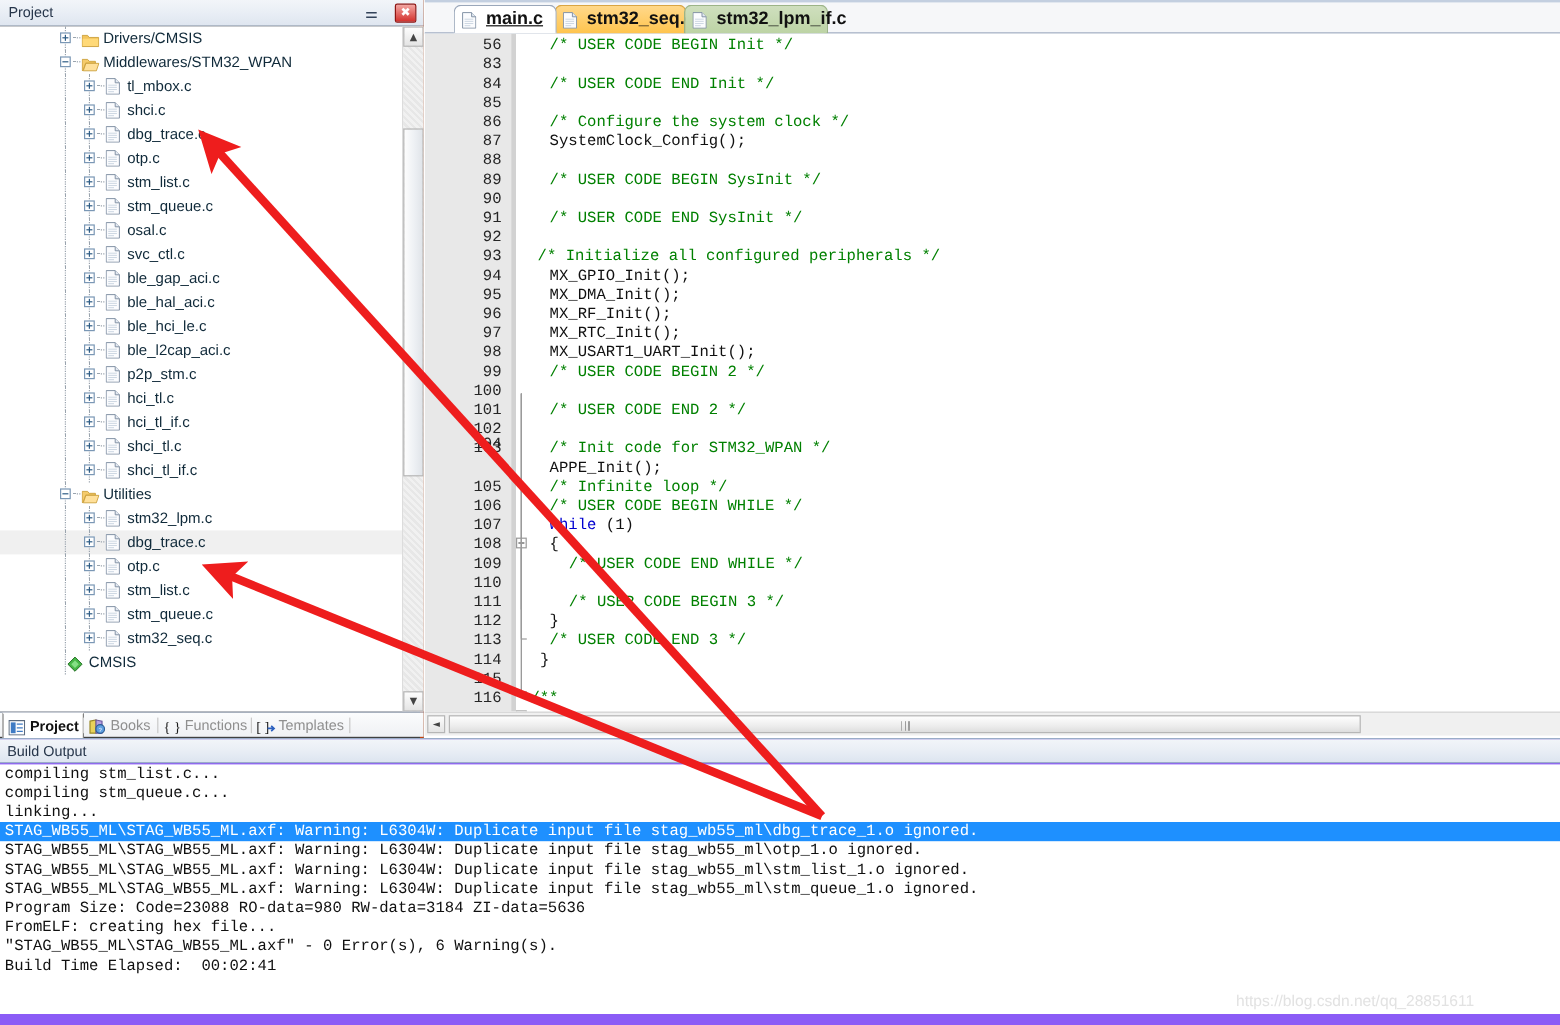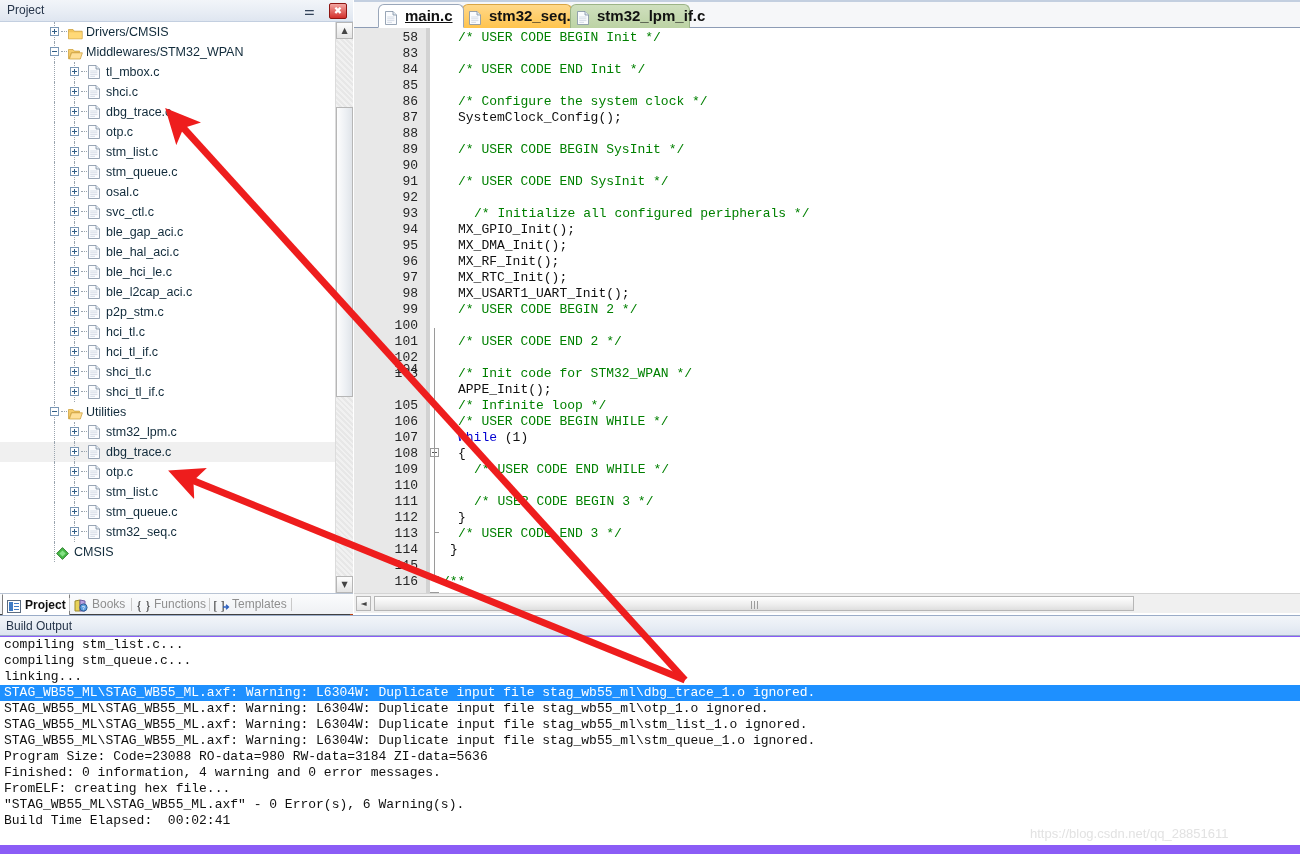--- a/index.html
+++ b/index.html
@@ -723,21 +723,21 @@
       <div id="fold-col">
         <div class="foldbox" style="top:420px"></div>
         <div class="foldline" style="top:429px;height:75px;border-left:1px solid #9a9a9a"></div>
         <div class="foldend" style="top:504px"></div>
         <div class="foldline" style="top:300px;height:180px;border-left:1px solid #9a9a9a"></div>
         <div class="foldend" style="top:548px"></div>
         <div class="foldline" style="top:300px;height:248px;border-left:1px solid #9a9a9a"></div>
         <div class="foldbox" style="top:564px"></div>
       </div>
       <div id="code-lines">
-          <div class="lnum" style="top: 2px;">58</div>
+          <div class="lnum" style="top: 2px;">56</div>
           <div class="ctext cmt" style="top: 2px; margin-left: 16px;">/* USER CODE BEGIN Init */</div>
           <div class="lnum" style="top: 18px;">83</div>
           <div class="ctext pln" style="top: 18px; margin-left: 0px;"></div>
           <div class="lnum" style="top: 34px;">84</div>
           <div class="ctext cmt" style="top: 34px; margin-left: 16px;">/* USER CODE END Init */</div>
           <div class="lnum" style="top: 50px;">85</div>
           <div class="ctext pln" style="top: 50px; margin-left: 0px;"></div>
           <div class="lnum" style="top: 66px;">86</div>
           <div class="ctext cmt" style="top: 66px; margin-left: 16px;">/* Configure the system clock */</div>
           <div class="lnum" style="top: 82px;">87</div>
@@ -746,21 +746,21 @@
           <div class="ctext pln" style="top: 98px; margin-left: 0px;"></div>
           <div class="lnum" style="top: 114px;">89</div>
           <div class="ctext cmt" style="top: 114px; margin-left: 16px;">/* USER CODE BEGIN SysInit */</div>
           <div class="lnum" style="top: 130px;">90</div>
           <div class="ctext pln" style="top: 130px; margin-left: 0px;"></div>
           <div class="lnum" style="top: 146px;">91</div>
           <div class="ctext cmt" style="top: 146px; margin-left: 16px;">/* USER CODE END SysInit */</div>
           <div class="lnum" style="top: 162px;">92</div>
           <div class="ctext pln" style="top: 162px; margin-left: 0px;"></div>
           <div class="lnum" style="top: 178px;">93</div>
-          <div class="ctext cmt" style="top: 178px; margin-left: 32px;">/* Initialize all configured peripherals */</div>
+          <div class="ctext cmt" style="top: 178px; margin-left: 6px;">/* Initialize all configured peripherals */</div>
           <div class="lnum" style="top: 194px;">94</div>
           <div class="ctext pln" style="top: 194px; margin-left: 16px;">MX_GPIO_Init();</div>
           <div class="lnum" style="top: 210px;">95</div>
           <div class="ctext pln" style="top: 210px; margin-left: 16px;">MX_DMA_Init();</div>
           <div class="lnum" style="top: 226px;">96</div>
           <div class="ctext pln" style="top: 226px; margin-left: 16px;">MX_RF_Init();</div>
           <div class="lnum" style="top: 242px;">97</div>
           <div class="ctext pln" style="top: 242px; margin-left: 16px;">MX_RTC_Init();</div>
           <div class="lnum" style="top: 258px;">98</div>
           <div class="ctext pln" style="top: 258px; margin-left: 16px;">MX_USART1_UART_Init();</div>
@@ -817,21 +817,20 @@
     </div>
     <div id="build-body">
         <div class="blog">compiling stm_list.c...</div>
         <div class="blog">compiling stm_queue.c...</div>
         <div class="blog">linking...</div>
         <div class="blog hl">STAG_WB55_ML\STAG_WB55_ML.axf: Warning: L6304W: Duplicate input file stag_wb55_ml\dbg_trace_1.o ignored.</div>
         <div class="blog">STAG_WB55_ML\STAG_WB55_ML.axf: Warning: L6304W: Duplicate input file stag_wb55_ml\otp_1.o ignored.</div>
         <div class="blog">STAG_WB55_ML\STAG_WB55_ML.axf: Warning: L6304W: Duplicate input file stag_wb55_ml\stm_list_1.o ignored.</div>
         <div class="blog">STAG_WB55_ML\STAG_WB55_ML.axf: Warning: L6304W: Duplicate input file stag_wb55_ml\stm_queue_1.o ignored.</div>
         <div class="blog">Program Size: Code=23088 RO-data=980 RW-data=3184 ZI-data=5636</div>
-        <div class="blog">Finished: 0 information, 4 warning and 0 error messages.</div>
         <div class="blog">FromELF: creating hex file...</div>
         <div class="blog">"STAG_WB55_ML\STAG_WB55_ML.axf" - 0 Error(s), 6 Warning(s).</div>
         <div class="blog">Build Time Elapsed:  00:02:41</div>
       </div>
 
   </div>
 
   <div id="watermark">https://blog.csdn.net/qq_28851611</div>
 
   <svg id="arrow-overlay" viewBox="0 0 1300 854">

